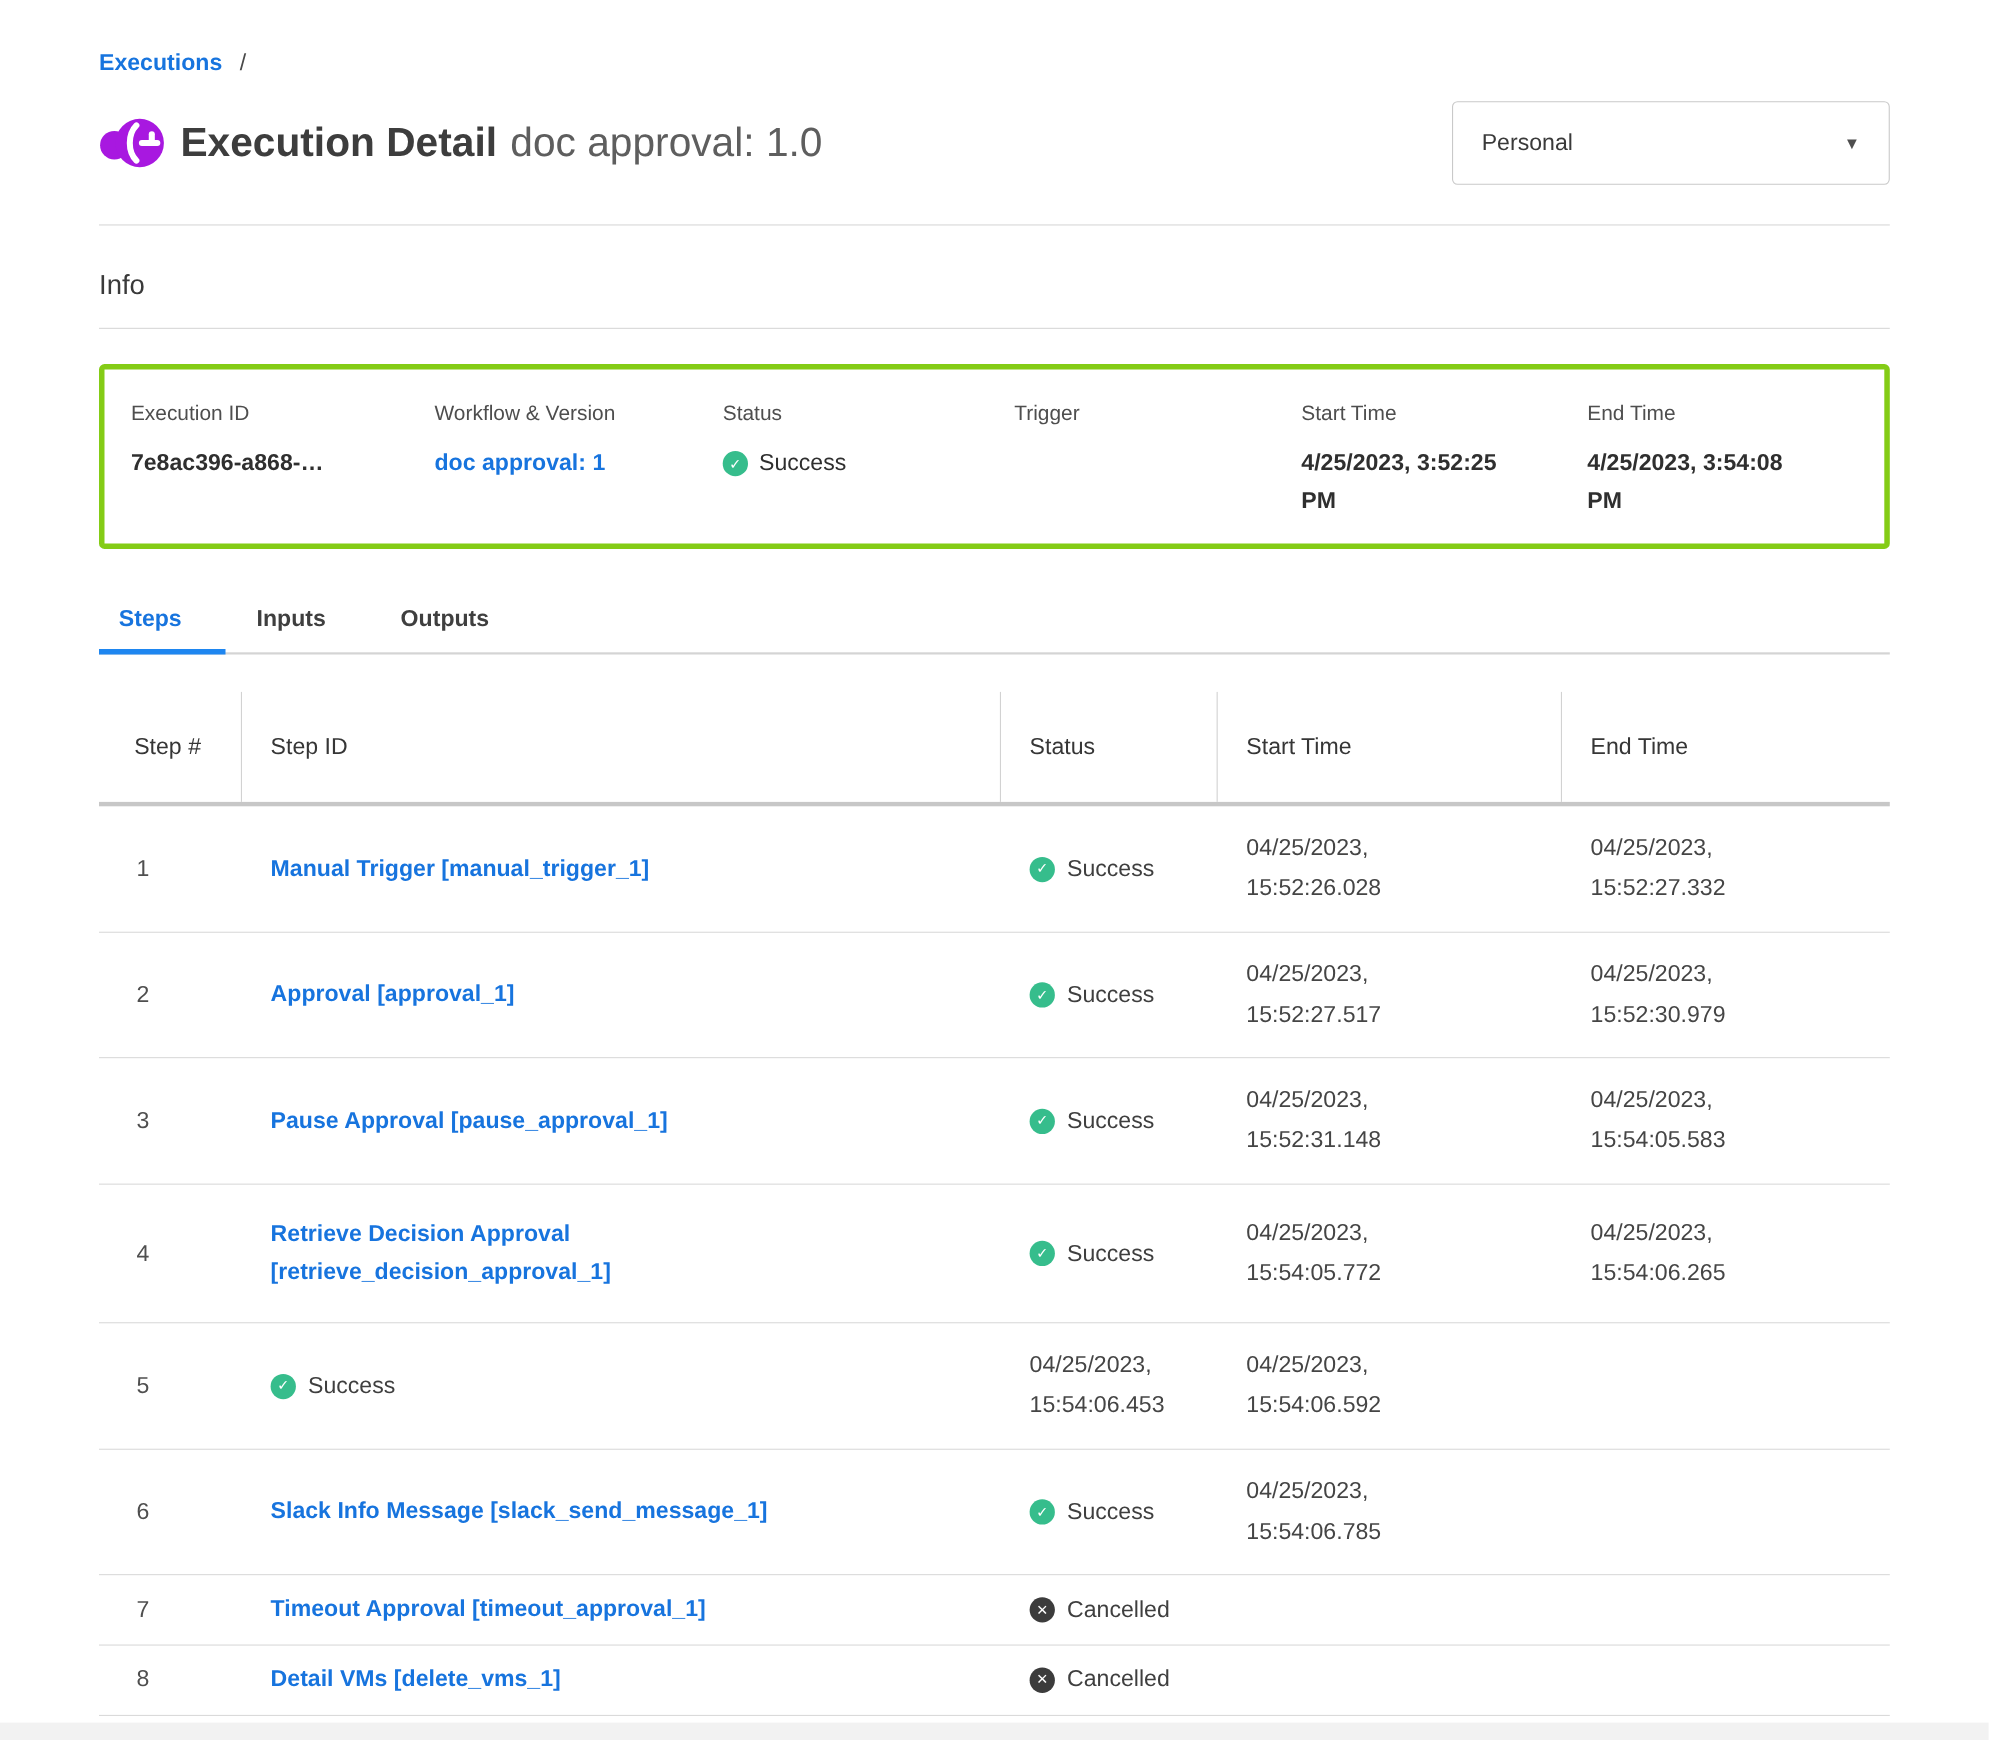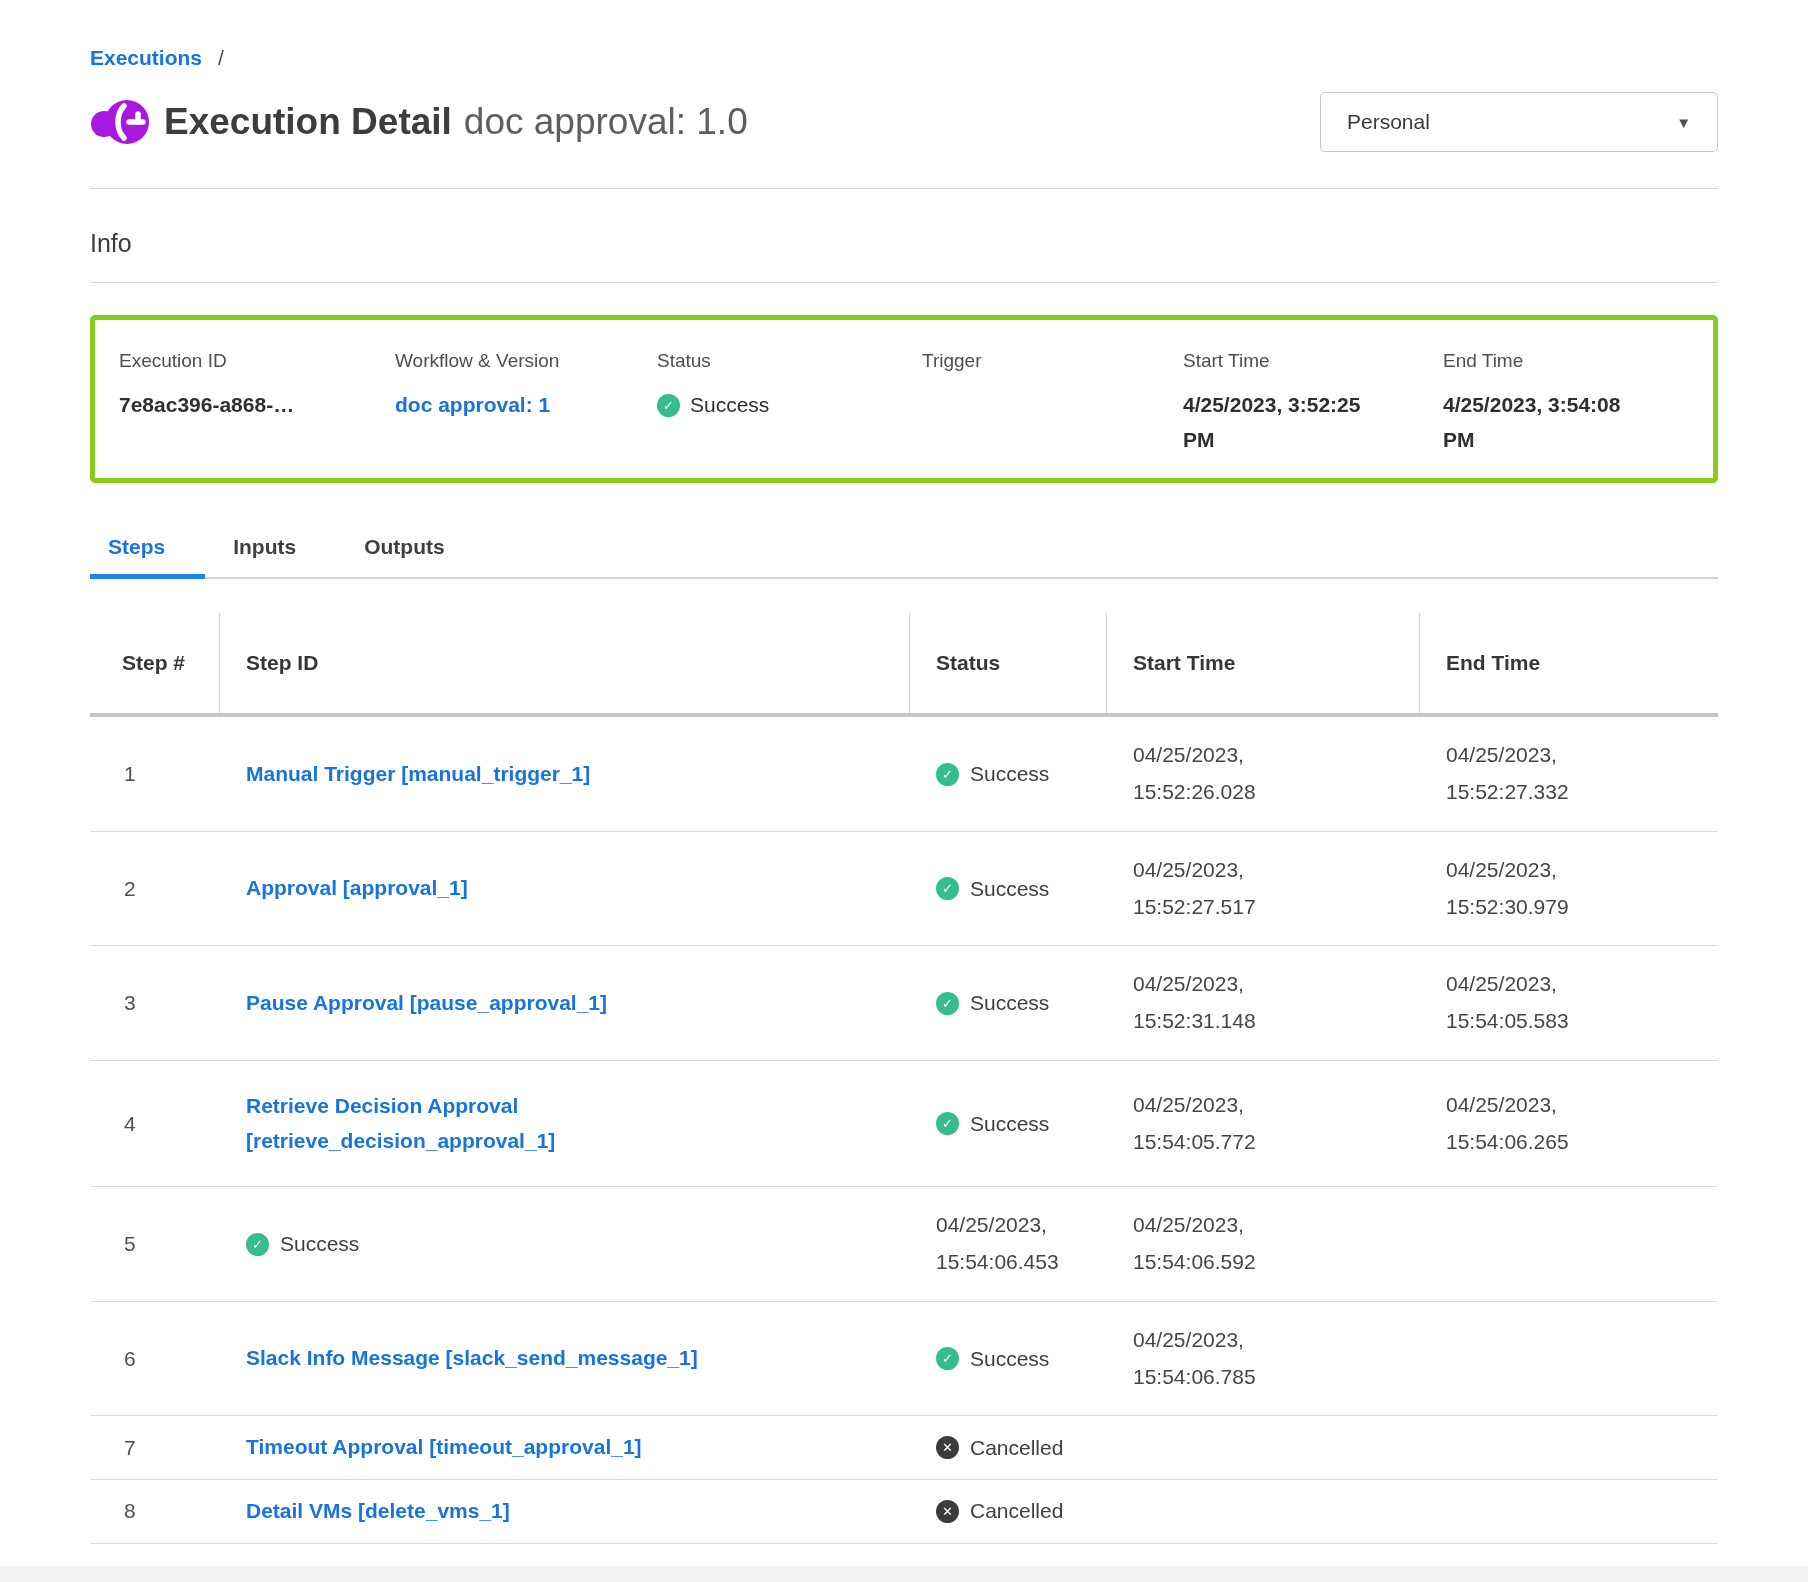--- a/index.html
+++ b/index.html
@@ -18,21 +18,21 @@
   .breadcrumb a { color: #1774de; text-decoration: none; cursor: pointer; }
   .breadcrumb .sep { color: #4a4a4a; font-weight: 400; margin-left: 10px; }
 
   
   .title-row { margin-top: 22px; display: flex; align-items: center; }
   .title-left { display: flex; align-items: center; flex: 1; min-width: 0; }
   .logo { width: 60px; height: 54px; margin-right: 14px; flex: 0 0 auto; }
   h1 { font-size: 37px; font-weight: 700; color: #3d3d3d; white-space: nowrap; }
   h1 .t2 { font-weight: 400; color: #5e5e5e; margin-left: 12px; }
   .scope-select {
-    width: 398px; height: 60px; border: 1px solid #c9c9c9; border-radius: 5px;
+    width: 398px; height: 76px; border: 1px solid #c9c9c9; border-radius: 5px;
     display: flex; align-items: center; justify-content: space-between;
     padding: 0 26px; font-size: 21px; color: #3a3a3a; cursor: pointer; background:#fff;
     flex: 0 0 auto;
   }
   .caret { color: #4f4f4f; font-size: 15px; line-height: 1; }
   .caret::before { content: "\25BC"; }
 
   hr { border: none; border-top: 1px solid #d8d8d8; }
   .hr1 { margin-top: 36px; }
   .hr2 { margin-top: 24px; }
@@ -69,21 +69,21 @@
   .tab.active { color: #1774de; border-bottom-color: #1e86f0; }
 
   
   .steps-table { margin-top: 34px; }
   .thead, .trow {
     display: grid;
     grid-template-columns: 130px 690px 197px 313px 1fr;
   }
   .thead { border-bottom: 4px solid #c7c7c7; }
   .th { min-height: 100px; display: flex; align-items: center;
-        font-size: 21px; font-weight: 700; color: #363636; line-height: 1.55;
+        font-size: 21px; font-weight: 400; color: #363636; line-height: 1.55;
         padding-left: 26px; padding-right: 12px; }
   .th:not(:last-child) { border-right: 1px solid #d2d2d2; }
   .th:first-child { padding-left: 32px; }
 
   .trow { border-bottom: 1px solid #dadada; padding: 20px 0; align-items: center; }
   .trow.roomy { padding: 26px 0; }
   .trow.compact { padding: 14px 0; }
   .c { padding-left: 26px; font-size: 21px; }
   .c-num { padding-left: 34px; color: #4f4f4f; }
   .step-link { color: #1774de; font-weight: 700; text-decoration: none; cursor: pointer;

